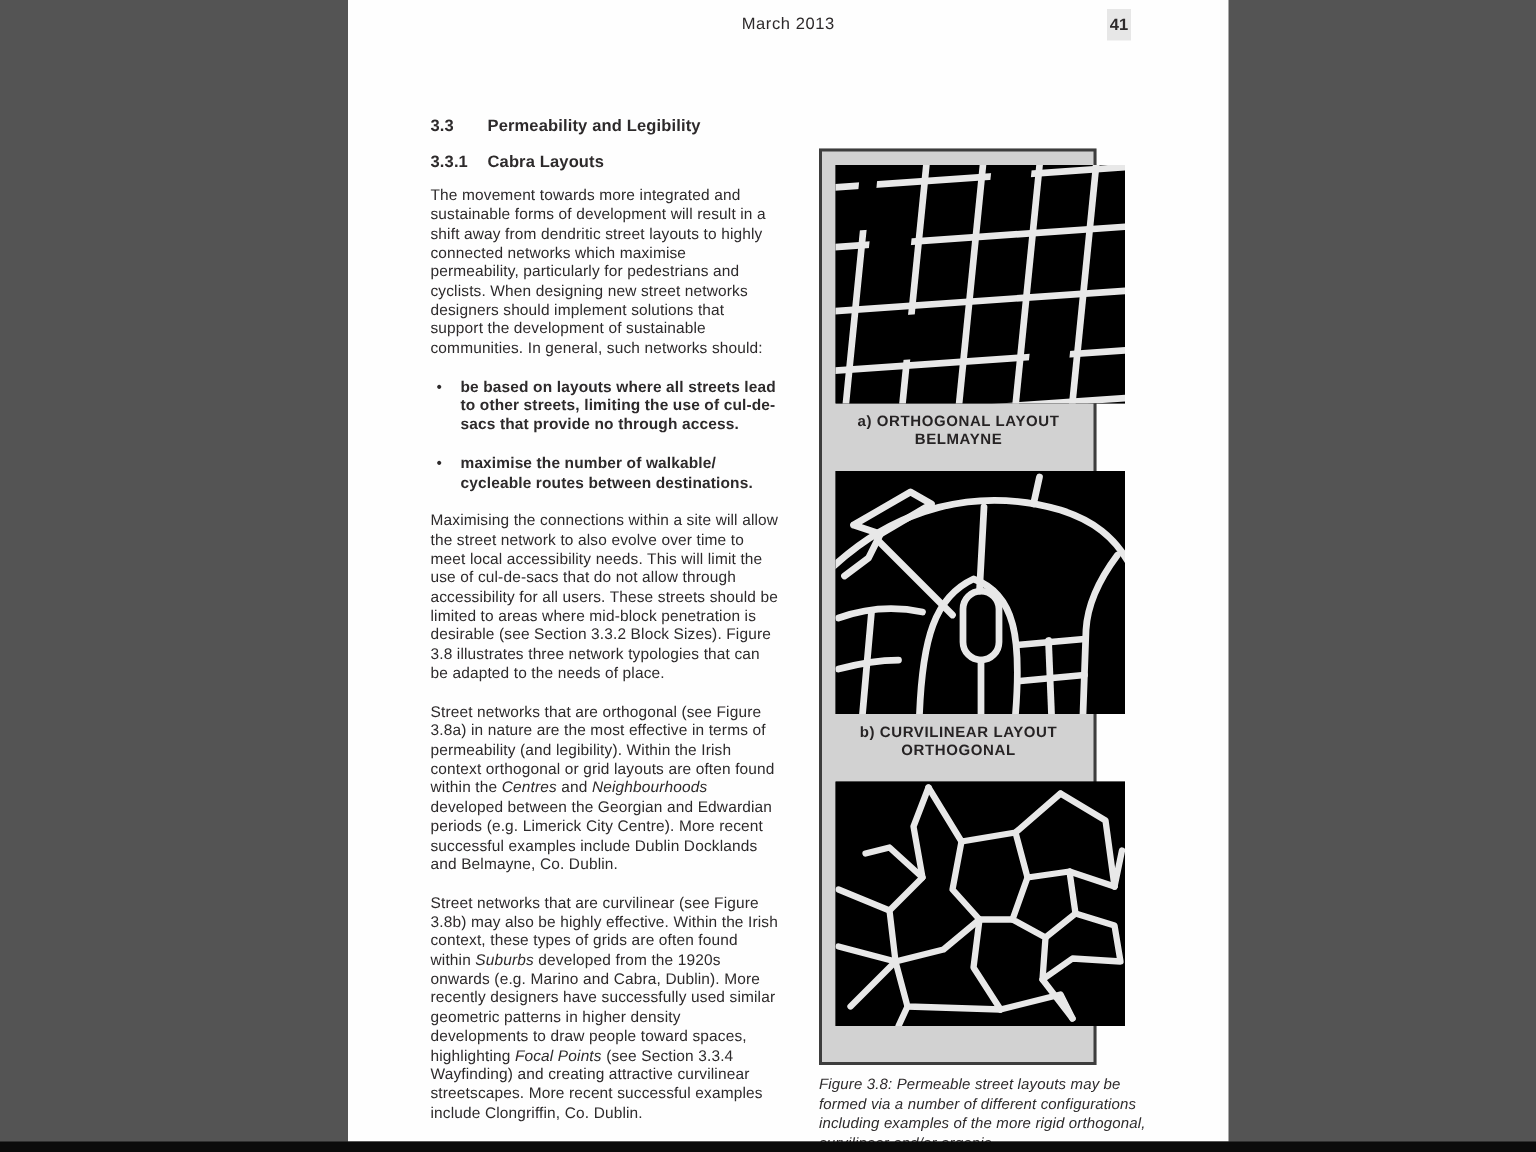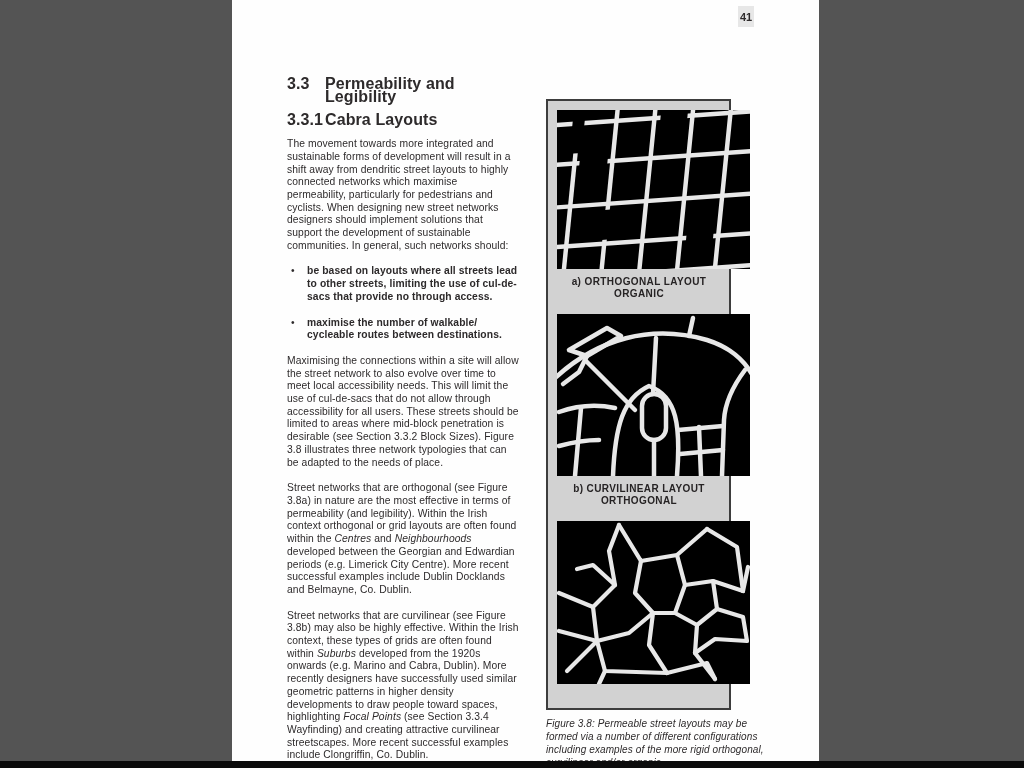--- a/index.html
+++ b/index.html
@@ -25,21 +25,21 @@
   .page-num {
     position:absolute; top:6px; left:506px; width:16px; height:21px;
     background:#e7e7e7; display:flex; align-items:center; justify-content:center;
     font-size:11px; font-weight:bold; color:#2d2a2b;
   }
   .text-col {
     position:absolute; left:55px; top:78px; width:232px;
     font-size:10.3px; line-height:12.7px; letter-spacing:.1px;
   }
   .sec-head {
-    display:flex; font-weight:bold; font-size:16px; margin-bottom:11px;
+    display:flex; font-weight:bold; font-size:11px; margin-bottom:11px;
   }
   .sec-head .num { width:38px; flex:none; }
   .para { margin-bottom:13px; }
   .bullet-row { display:flex; margin:0 0 13px 4px; }
   .bullet-row .marker { width:16px; flex:none; }
   .bullet-row .btext { flex:1;font-weight:bold; }
   em { }
   .fig-panel {
     position:absolute; left:314px; top:99px; width:185px; height:611px;
     background:#d2d2d2; border:2px solid #3d3d3d; padding:9px 8px 0 9px;
@@ -54,20 +54,21 @@
     position:absolute; left:314px; top:717px; width:224px;
     font-style:italic; font-size:10px; line-height:13px; color:#2d2a2b;
     letter-spacing:.1px;
   }
 </style>
 </head>
 <body>
 
 <div class="page">
 
+  <div class="header-date">March 2013</div>
   <div class="page-num">41</div>
 
   <div class="text-col">
     <div class="sec-head">
       <span class="num">3.3</span>
       <span>Permeability and Legibility</span>
     </div>
     <div class="sec-head">
       <span class="num">3.3.1</span>
       <span>Cabra Layouts</span>
@@ -108,21 +109,21 @@
         <g transform="matrix(1,-0.07,-0.1,1,14,9)" fill="#000" stroke="none">
           <rect x="13" y="39" width="28" height="12"></rect>
           <rect x="40" y="94" width="12" height="30"></rect>
           <rect x="90" y="-1" width="27" height="12"></rect>
           <rect x="2" y="-15" width="12" height="50"></rect>
           <rect x="128" y="122" width="27" height="12"></rect>
         </g>
       </svg>
       <div class="map-caption">
         <div>a) ORTHOGONAL LAYOUT</div>
-        <div>ORGANIC</div>
+        <div>BELMAYNE</div>
       </div>
     </div>
 
     <div class="fig-block">
       <svg class="map" width="193" height="162" viewBox="0 0 193 162">
         <rect x="0" y="0" width="193" height="162" fill="#000"></rect>
         <g fill="none" stroke="#e8e8e8" stroke-width="4.5" stroke-linecap="round" stroke-linejoin="round">
           <path d="M -4 66 C 40 24, 95 10, 150 26 C 172 33, 186 44, 196 62"></path>
           <path d="M 12 36 L 50 14 L 64 22 L 30 42 L 12 36"></path>
           <path d="M 30 42 L 22 58 L 6 70"></path>

